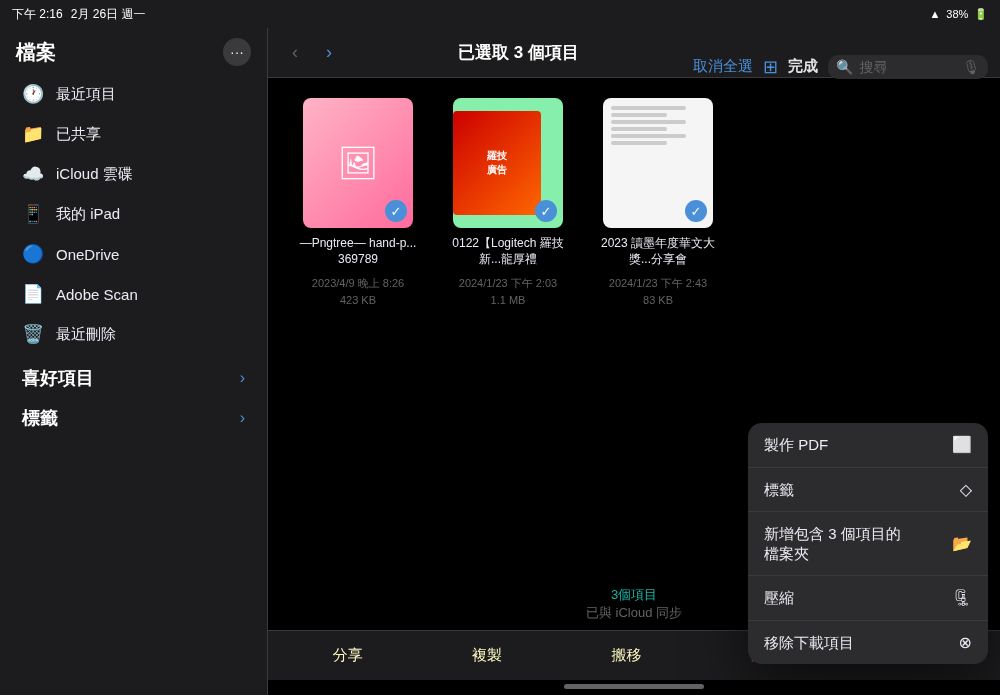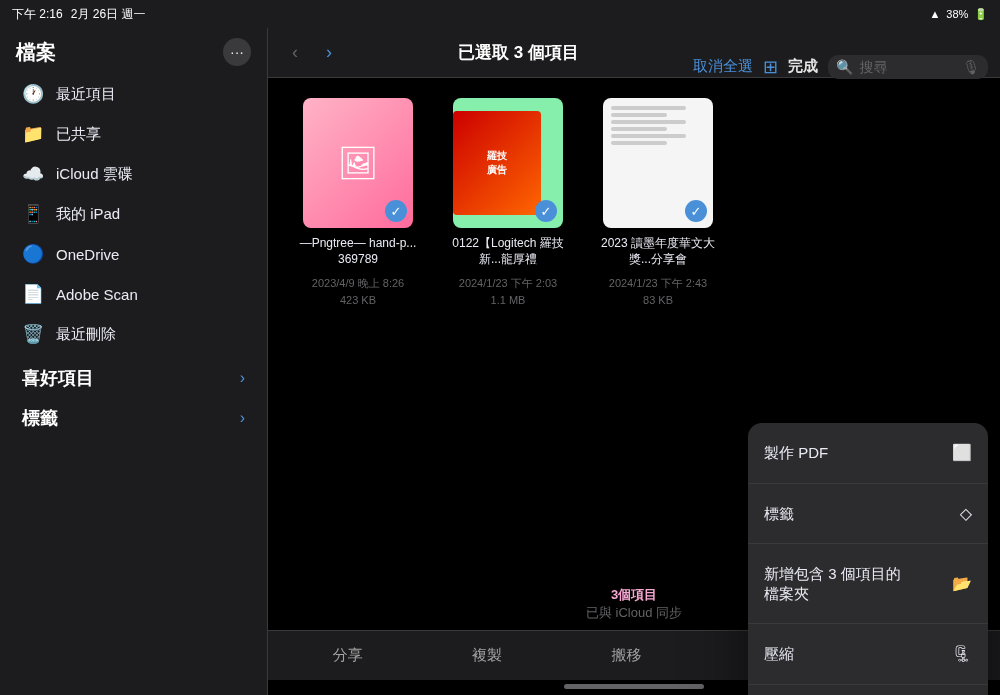--- a/index.html
+++ b/index.html
@@ -239,56 +239,56 @@
       line-height: 1.5;
     }
 
     
     .status-footer {
       text-align: center;
       padding: 8px;
       font-size: 13px;
       color: #636366;
     }
-    .status-footer .items-count { color: #f9a8d4; font-weight: 700; }
+    .status-footer .items-count { color: #14b8a6; font-weight: 400; }
 
     
     .bottom-toolbar {
       height: 50px;
       background: #1c1c1e;
       border-top: 1px solid #3a3a3c;
       display: flex;
       align-items: center;
       justify-content: space-around;
       padding: 0 10px 0;
     }
     .bottom-btn {
       font-size: 15px;
-      color: #a3a3a3;
+      color: #fef9c3;
       cursor: pointer;
       padding: 8px 16px;
     }
     .bottom-btn.destructive { color: #ff3b30; }
 
     
     .context-menu {
       position: absolute;
       right: 12px;
       top: 395px;
       width: 240px;
       background: #2c2c2e;
       border-radius: 14px;
       overflow: hidden;
       box-shadow: 0 20px 60px rgba(0,0,0,0.6);
     }
     .context-menu-item {
       display: flex;
       align-items: center;
       justify-content: space-between;
-      padding: 20px 16px;
+      padding: 12px 16px;
       border-bottom: 1px solid #3a3a3c;
       cursor: pointer;
     }
     .context-menu-item:last-child { border-bottom: none; }
     .context-menu-item .item-label {
       font-size: 15px;
       color: #ebebf5;
       line-height: 1.3;
     }
     .context-menu-item .item-icon {

